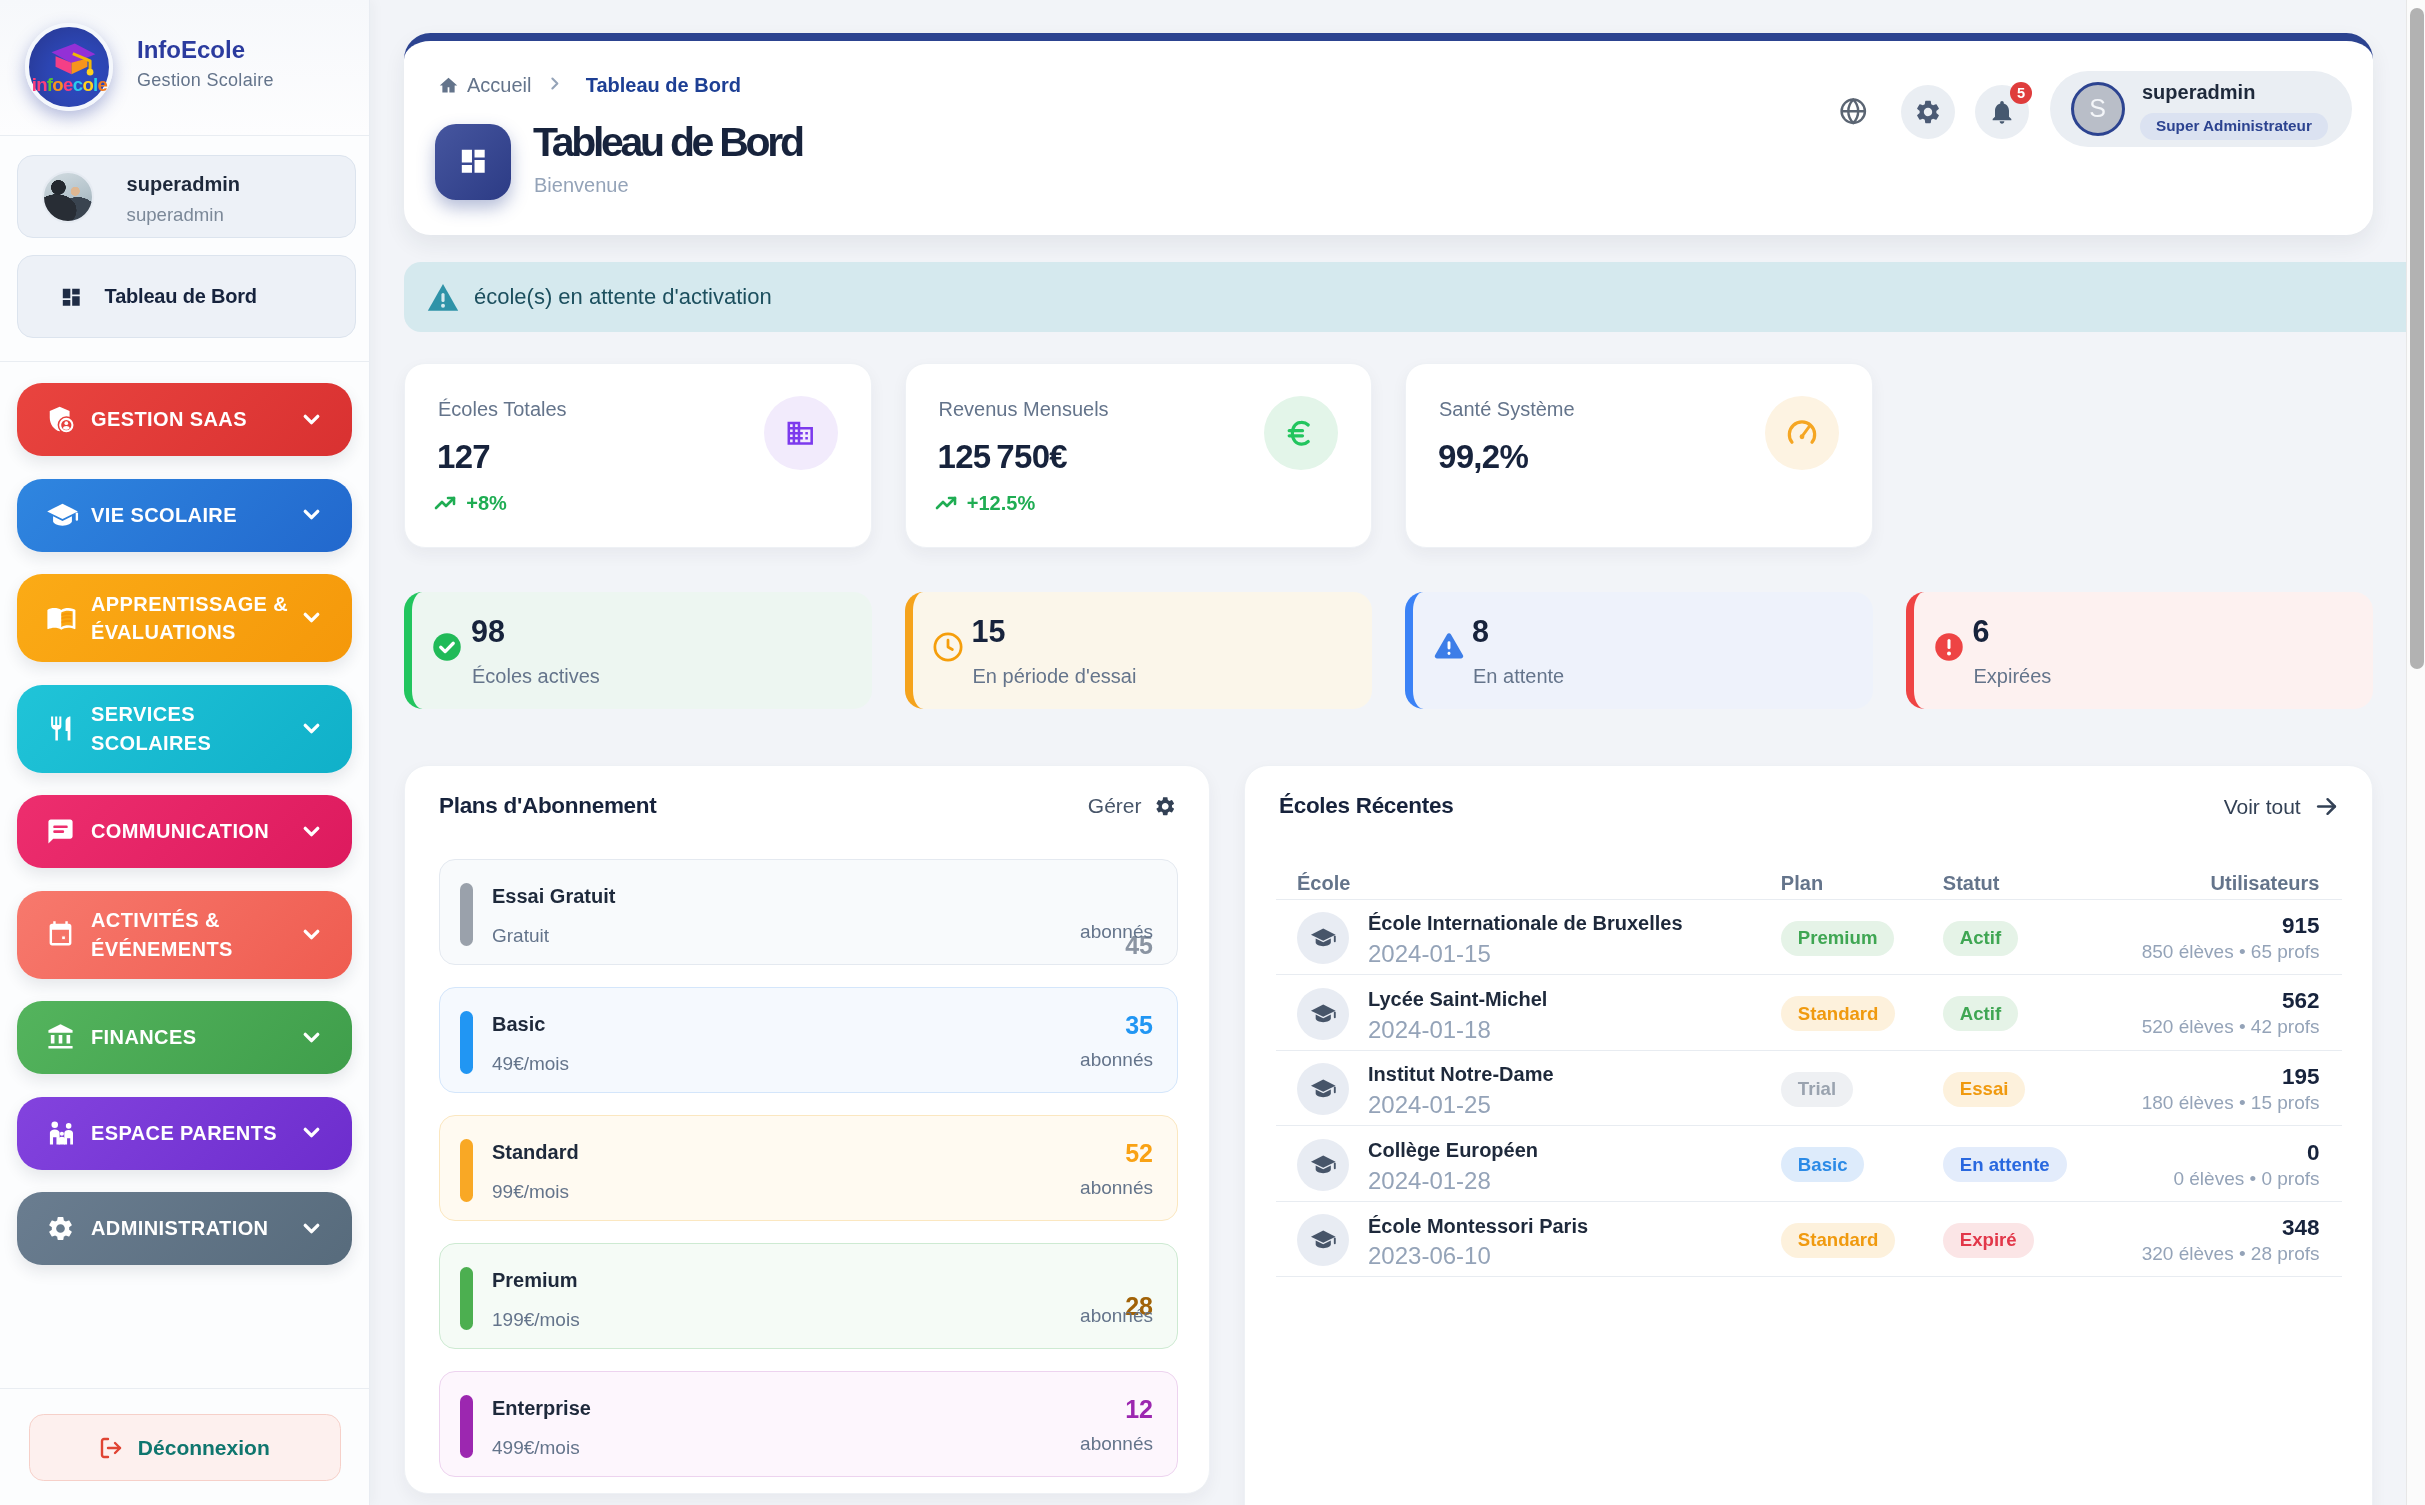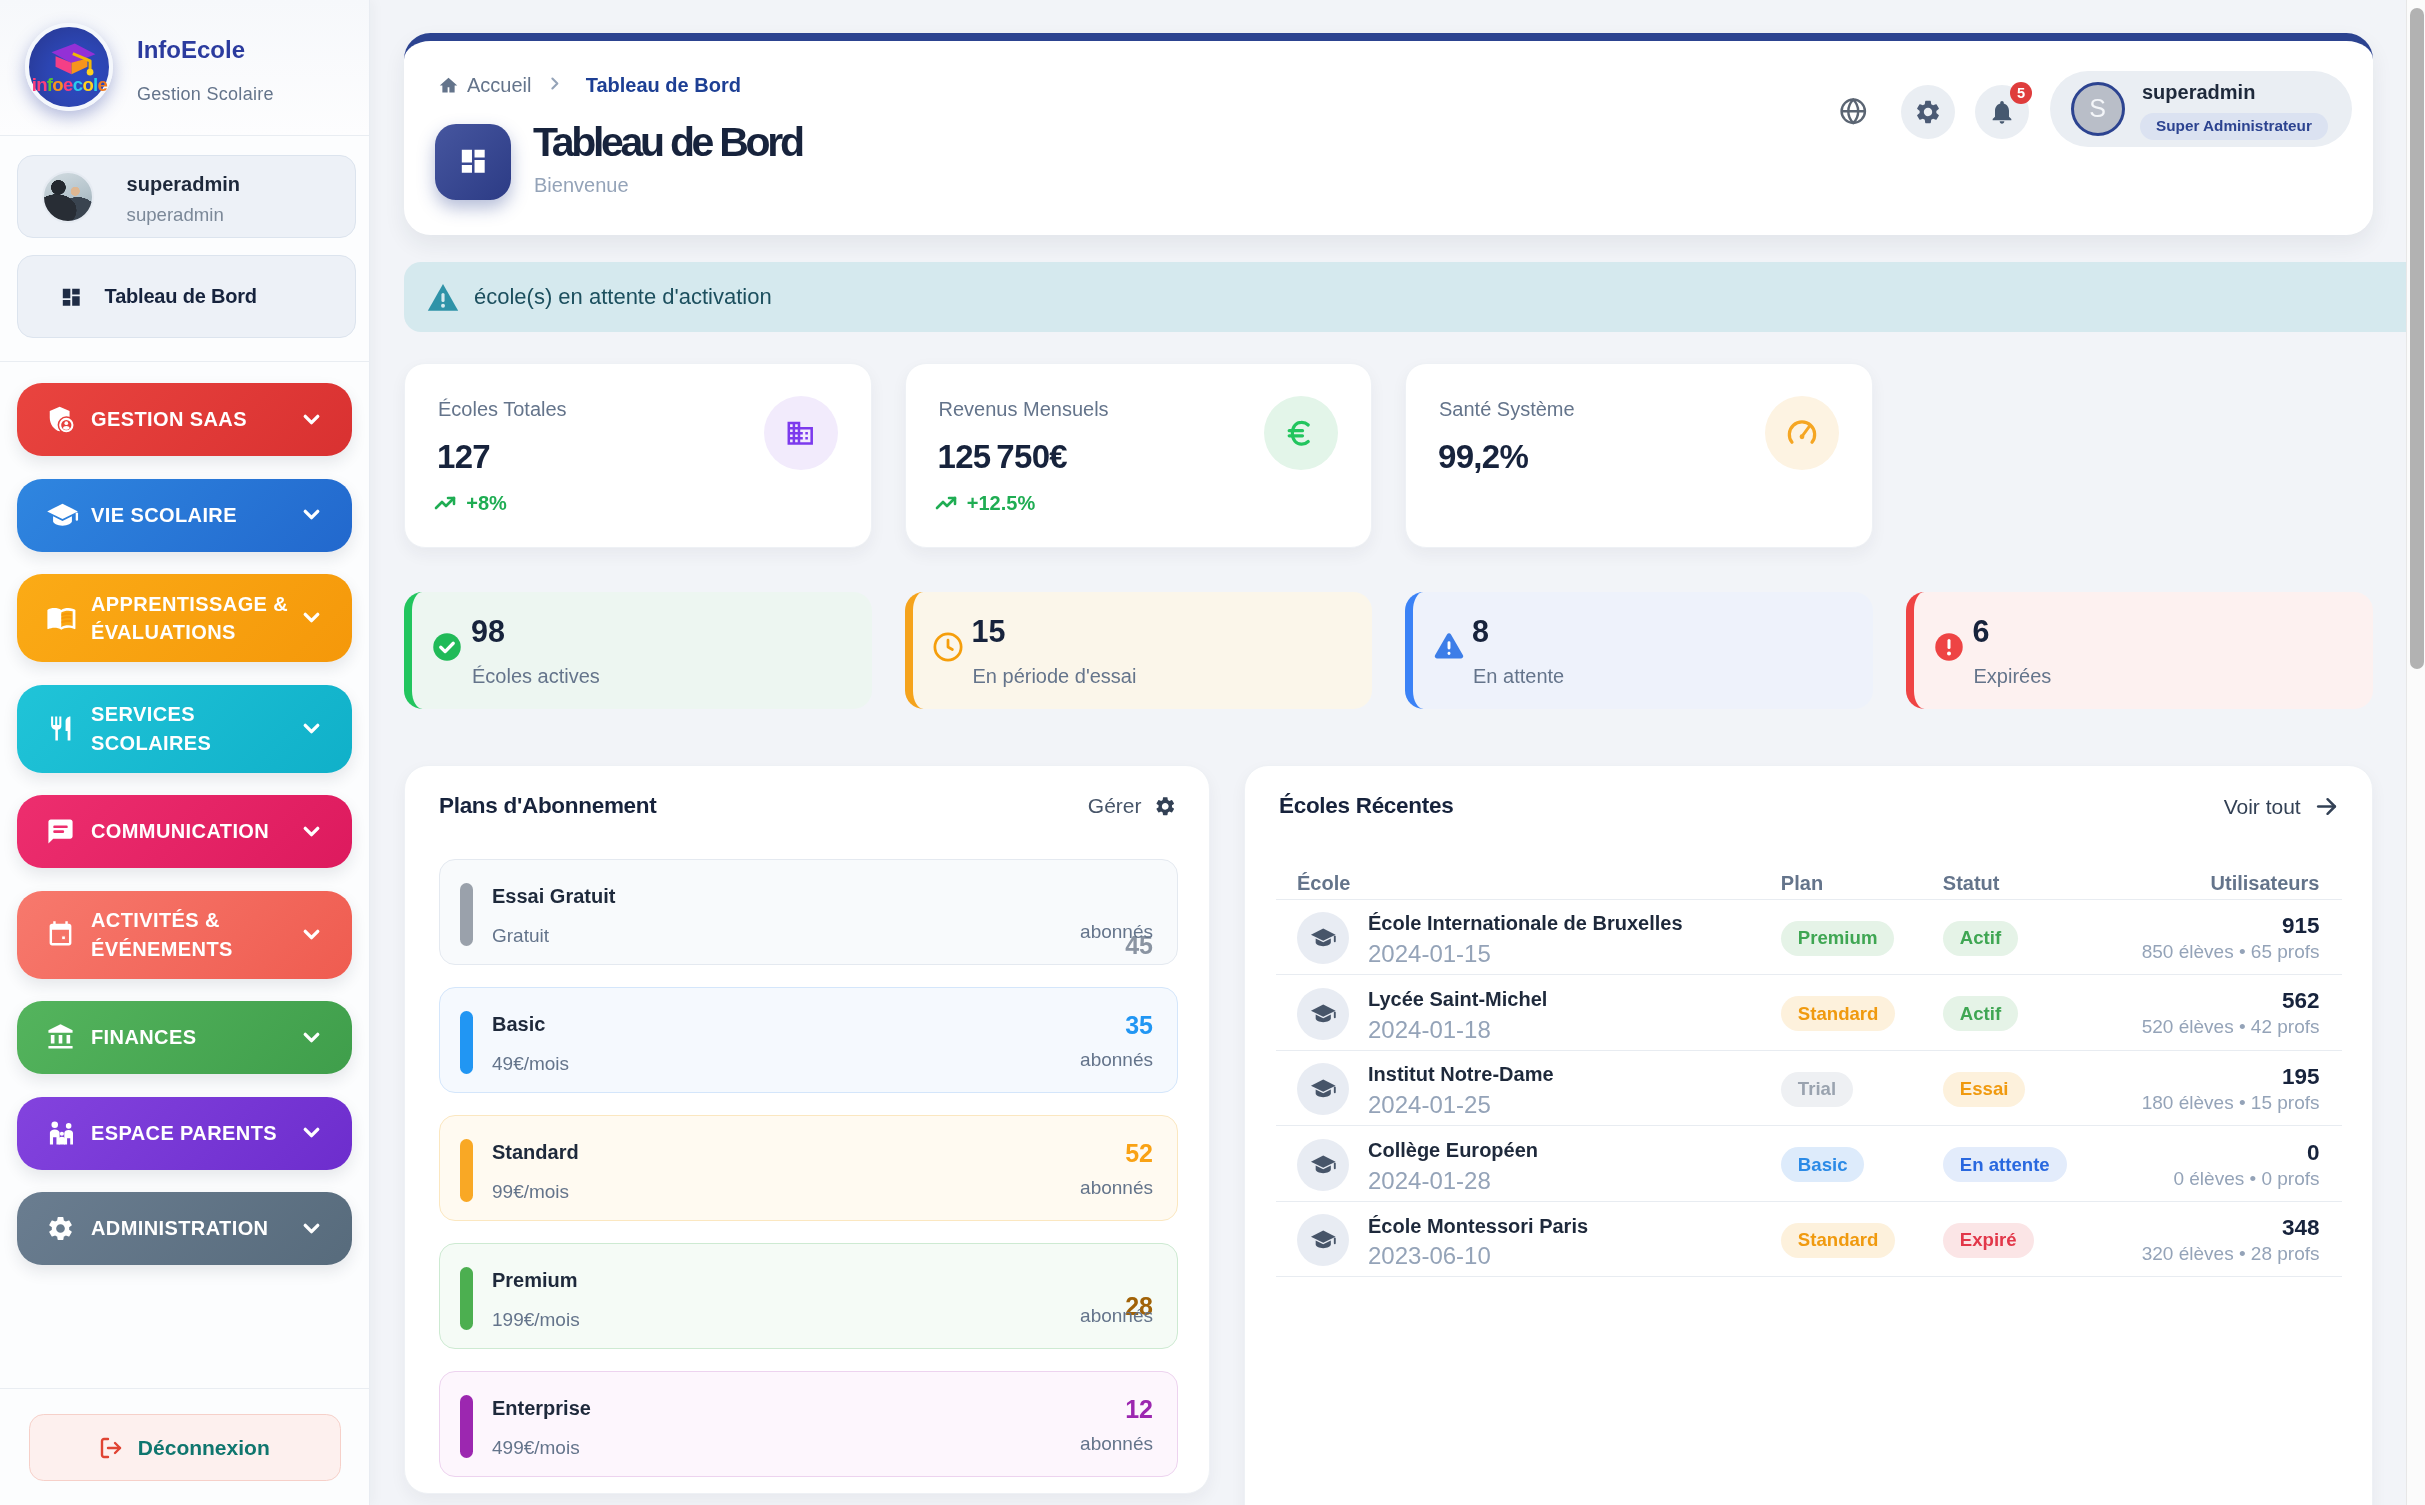--- a/index.html
+++ b/index.html
@@ -10,21 +10,21 @@
   
   .sidebar { position:absolute; left:0; top:0; width:370px; height:1505px;
     background:#fcfdfe; border-right:1.3px solid #e8ecf2; box-shadow:2.7px 0 12px rgba(30,41,59,.04); }
   .sb-logo { height:136px; border-bottom:1.3px solid #e9edf2; position:relative;
     background:linear-gradient(180deg,#f6f8fb,#fdfdfe); }
   .logo-circle { position:absolute; left:24.5px; top:22.5px; width:88px; height:88px; border-radius:50%;
     background:radial-gradient(circle at 62% 60%, #2b4ac4 0%, #2c45b2 45%, #27368c 100%);
     border:4.6px solid #f4f7fc; box-shadow:0 6.6px 17px rgba(43,63,158,.35); }
   .logo-circle svg { position:absolute; left:0; top:0; }
   .sb-title { position:absolute; left:137px; top:36px; font-size:24px; font-weight:bold; color:#2b3b9e; }
-  .sb-sub { position:absolute; left:137px; top:84px; font-size:18px; color:#64748b; letter-spacing:0.3px; }
+  .sb-sub { position:absolute; left:137px; top:70px; font-size:18px; color:#64748b; letter-spacing:0.3px; }
 
   .sb-card { position:absolute; left:16.6px; width:339px; background:#edf1f7; border:1.3px solid #dce4ee;
     border-radius:16px; }
   .sb-user { top:155px; height:83px; }
   .sb-avatar { position:absolute; left:24px; top:15.3px; width:52px; height:52px; border-radius:50%;
     border:2px solid #e6ebf2; overflow:hidden;
     background:
       radial-gradient(circle at 30% 30%, #23282f 0 15%, transparent 16%),
       radial-gradient(circle at 65% 38%, #dfb792 0 10%, transparent 11%),
       radial-gradient(42% 34% at 26% 78%, #282d35 0 99%, transparent 100%),

